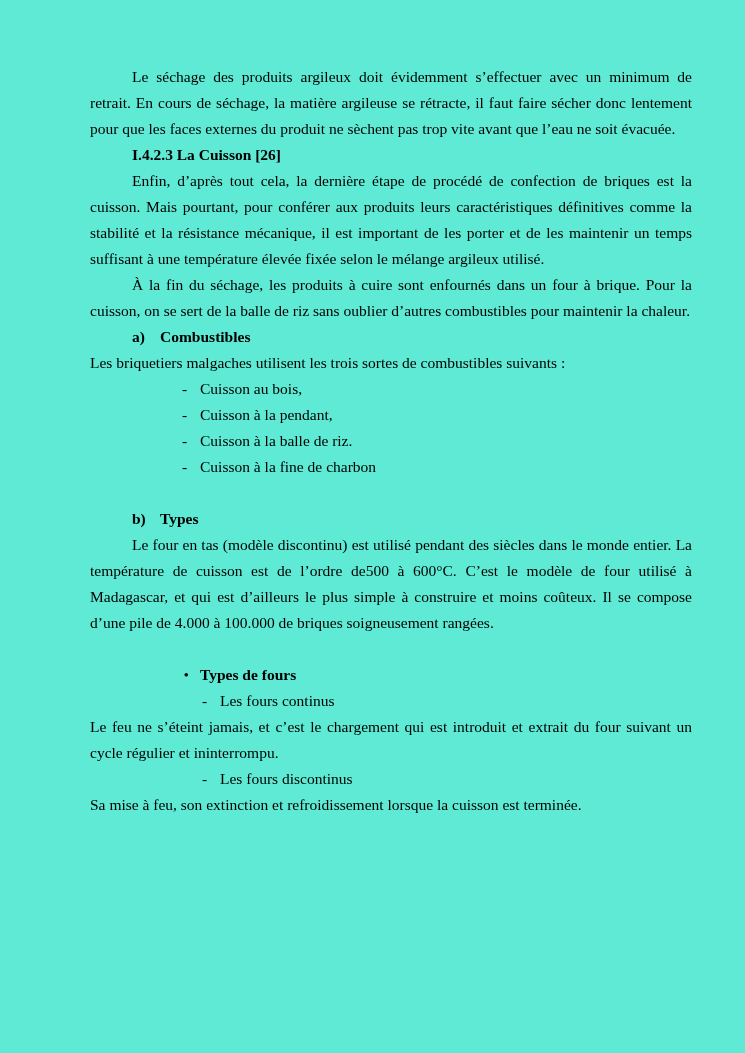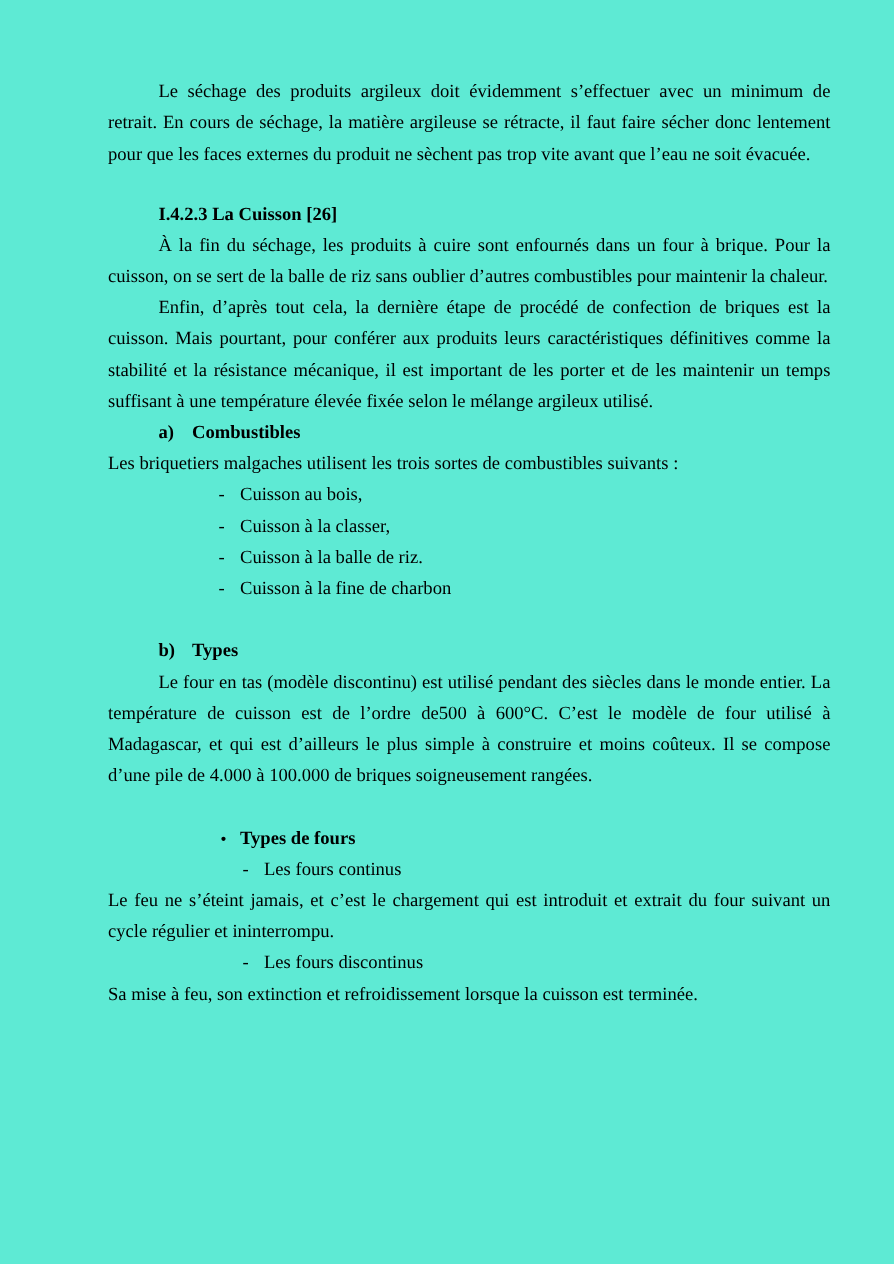--- a/index.html
+++ b/index.html
@@ -16,21 +16,21 @@
   .content {
     position: absolute;
     left: 90px;
     top: 64px;
     width: 602px;
     font-size: 15.5px;
     line-height: 26px;
     text-align: justify;
   }
   p.body-para { text-indent: 42px; }
-  .bold { font-weight: bold; margin-top: 24px; }
+  .bold { font-weight: bold; }
   .flush { text-indent: 0; }
   .list-heading {
     display: flex;
     margin-left: 42px;
     font-weight: bold;
     text-align: left;
   }
   .list-heading .marker { width: 28px; flex: none; }
   .list-item { display: flex; text-align: left; }
   .list-item .dash { width: 18px; flex: none; }
@@ -56,38 +56,38 @@
 </head>
 <body>
 
 <div class="page">
   <div class="content">
 
     <p class="body-para">Le séchage des produits argileux doit évidemment s’effectuer avec un minimum de retrait. En cours de séchage, la matière argileuse se rétracte, il faut faire sécher donc lentement pour que les faces externes du produit ne sèchent pas trop vite avant que l’eau ne soit évacuée.</p>
 
     <p class="body-para bold">I.4.2.3 La Cuisson [26]</p>
 
+    <p class="body-para">Enfin, d’après tout cela, la dernière étape de procédé de confection de briques est la cuisson. Mais pourtant, pour conférer aux produits leurs caractéristiques définitives comme la stabilité et la résistance mécanique, il est important de les porter et de les maintenir un temps suffisant à une température élevée fixée selon le mélange argileux utilisé.</p>
+
     <p class="body-para">À la fin du séchage, les produits à cuire sont enfournés dans un four à brique. Pour la cuisson, on se sert de la balle de riz sans oublier d’autres combustibles pour maintenir la chaleur.</p>
-
-    <p class="body-para">Enfin, d’après tout cela, la dernière étape de procédé de confection de briques est la cuisson. Mais pourtant, pour conférer aux produits leurs caractéristiques définitives comme la stabilité et la résistance mécanique, il est important de les porter et de les maintenir un temps suffisant à une température élevée fixée selon le mélange argileux utilisé.</p>
 
     <div class="list-heading">
       <span class="marker">a)</span>
       <span>Combustibles</span>
     </div>
 
     <p class="flush">Les briquetiers malgaches utilisent les trois sortes de combustibles suivants :</p>
 
     <div class="list-item level-1">
       <span class="dash">-</span>
       <span>Cuisson au bois,</span>
     </div>
     <div class="list-item level-1">
       <span class="dash">-</span>
-      <span>Cuisson à la classer,</span>
+      <span>Cuisson à la pendant,</span>
     </div>
     <div class="list-item level-1">
       <span class="dash">-</span>
       <span>Cuisson à la balle de riz.</span>
     </div>
     <div class="list-item level-1">
       <span class="dash">-</span>
       <span>Cuisson à la fine de charbon</span>
     </div>
 

